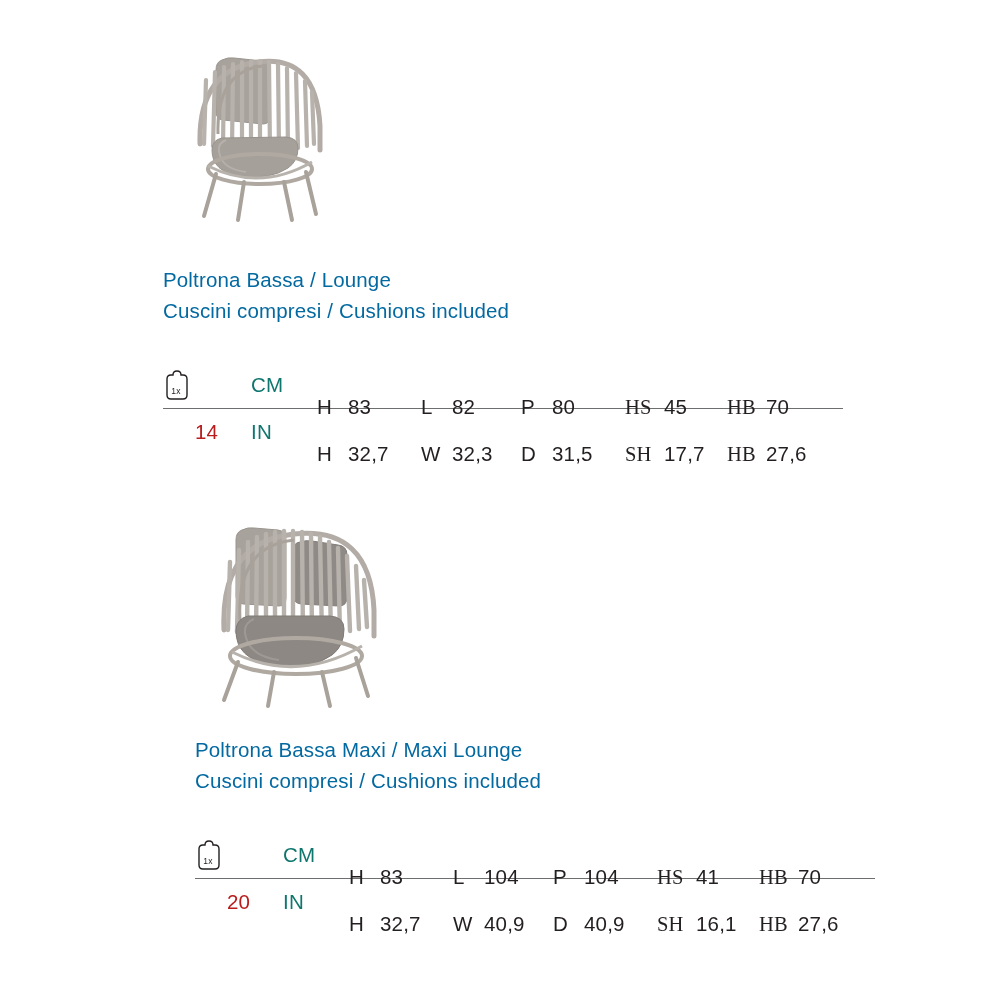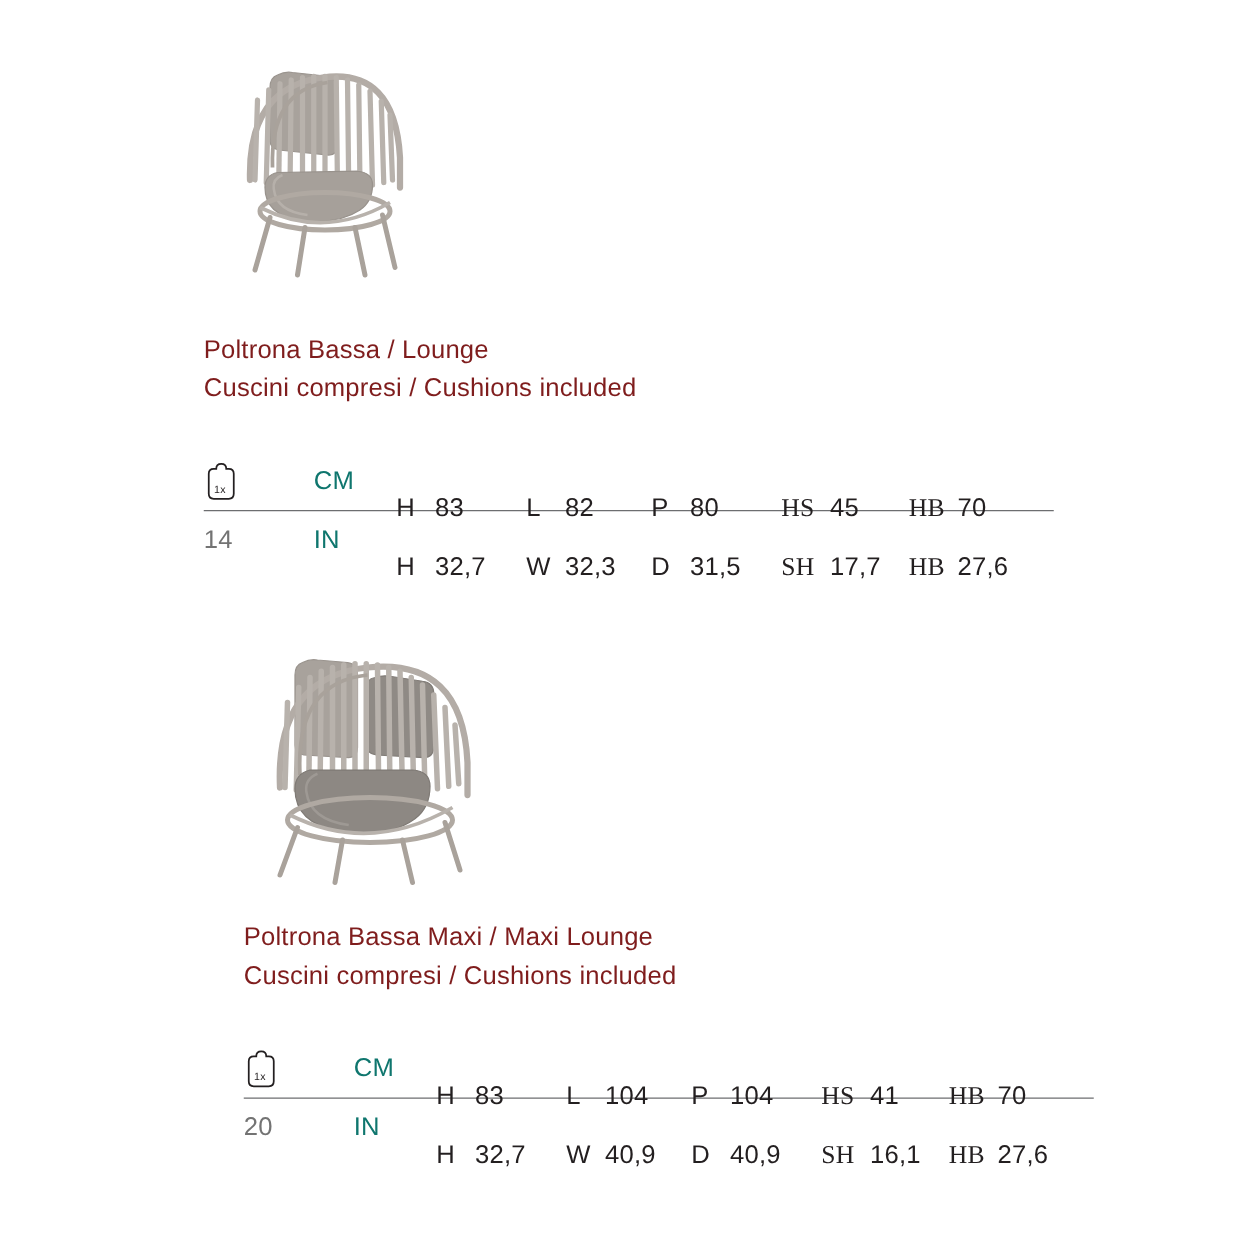--- a/index.html
+++ b/index.html
@@ -41,21 +41,21 @@
     left: 0;
     top: 0;
   }
 
   
   .caption {
     margin-left: 163px;
     font-size: 20.5px;
     line-height: 31px;
     letter-spacing: 0.15px;
-    color: #7f1d1d;
+    color: #0369a1;
   }
   .caption .line2 { display: block; }
 
   
   .spec-table {
     margin-left: 163px;
     margin-top: 36px;
     width: 680px;
     position: relative;
   }
@@ -85,21 +85,21 @@
     color: #231f20;
   }
   .lbl.wide { min-width: 30px; font-family: Liberation Serif, serif; }
   .val {
     display: inline-block;
     margin-left: 9px;
     color: #231f20;
     margin-top: 44px;
   }
   .unit-txt { color: #0f766e; }
-  .qty-num { color: #737373; }
+  .qty-num { color: #b91c1c; margin-left: 32px; }
 
   
   .box-icon {
     width: 27px;
     height: 31px;
     position: relative;
   }
   .box-icon svg { display: block; }
 </style>
 </head>

